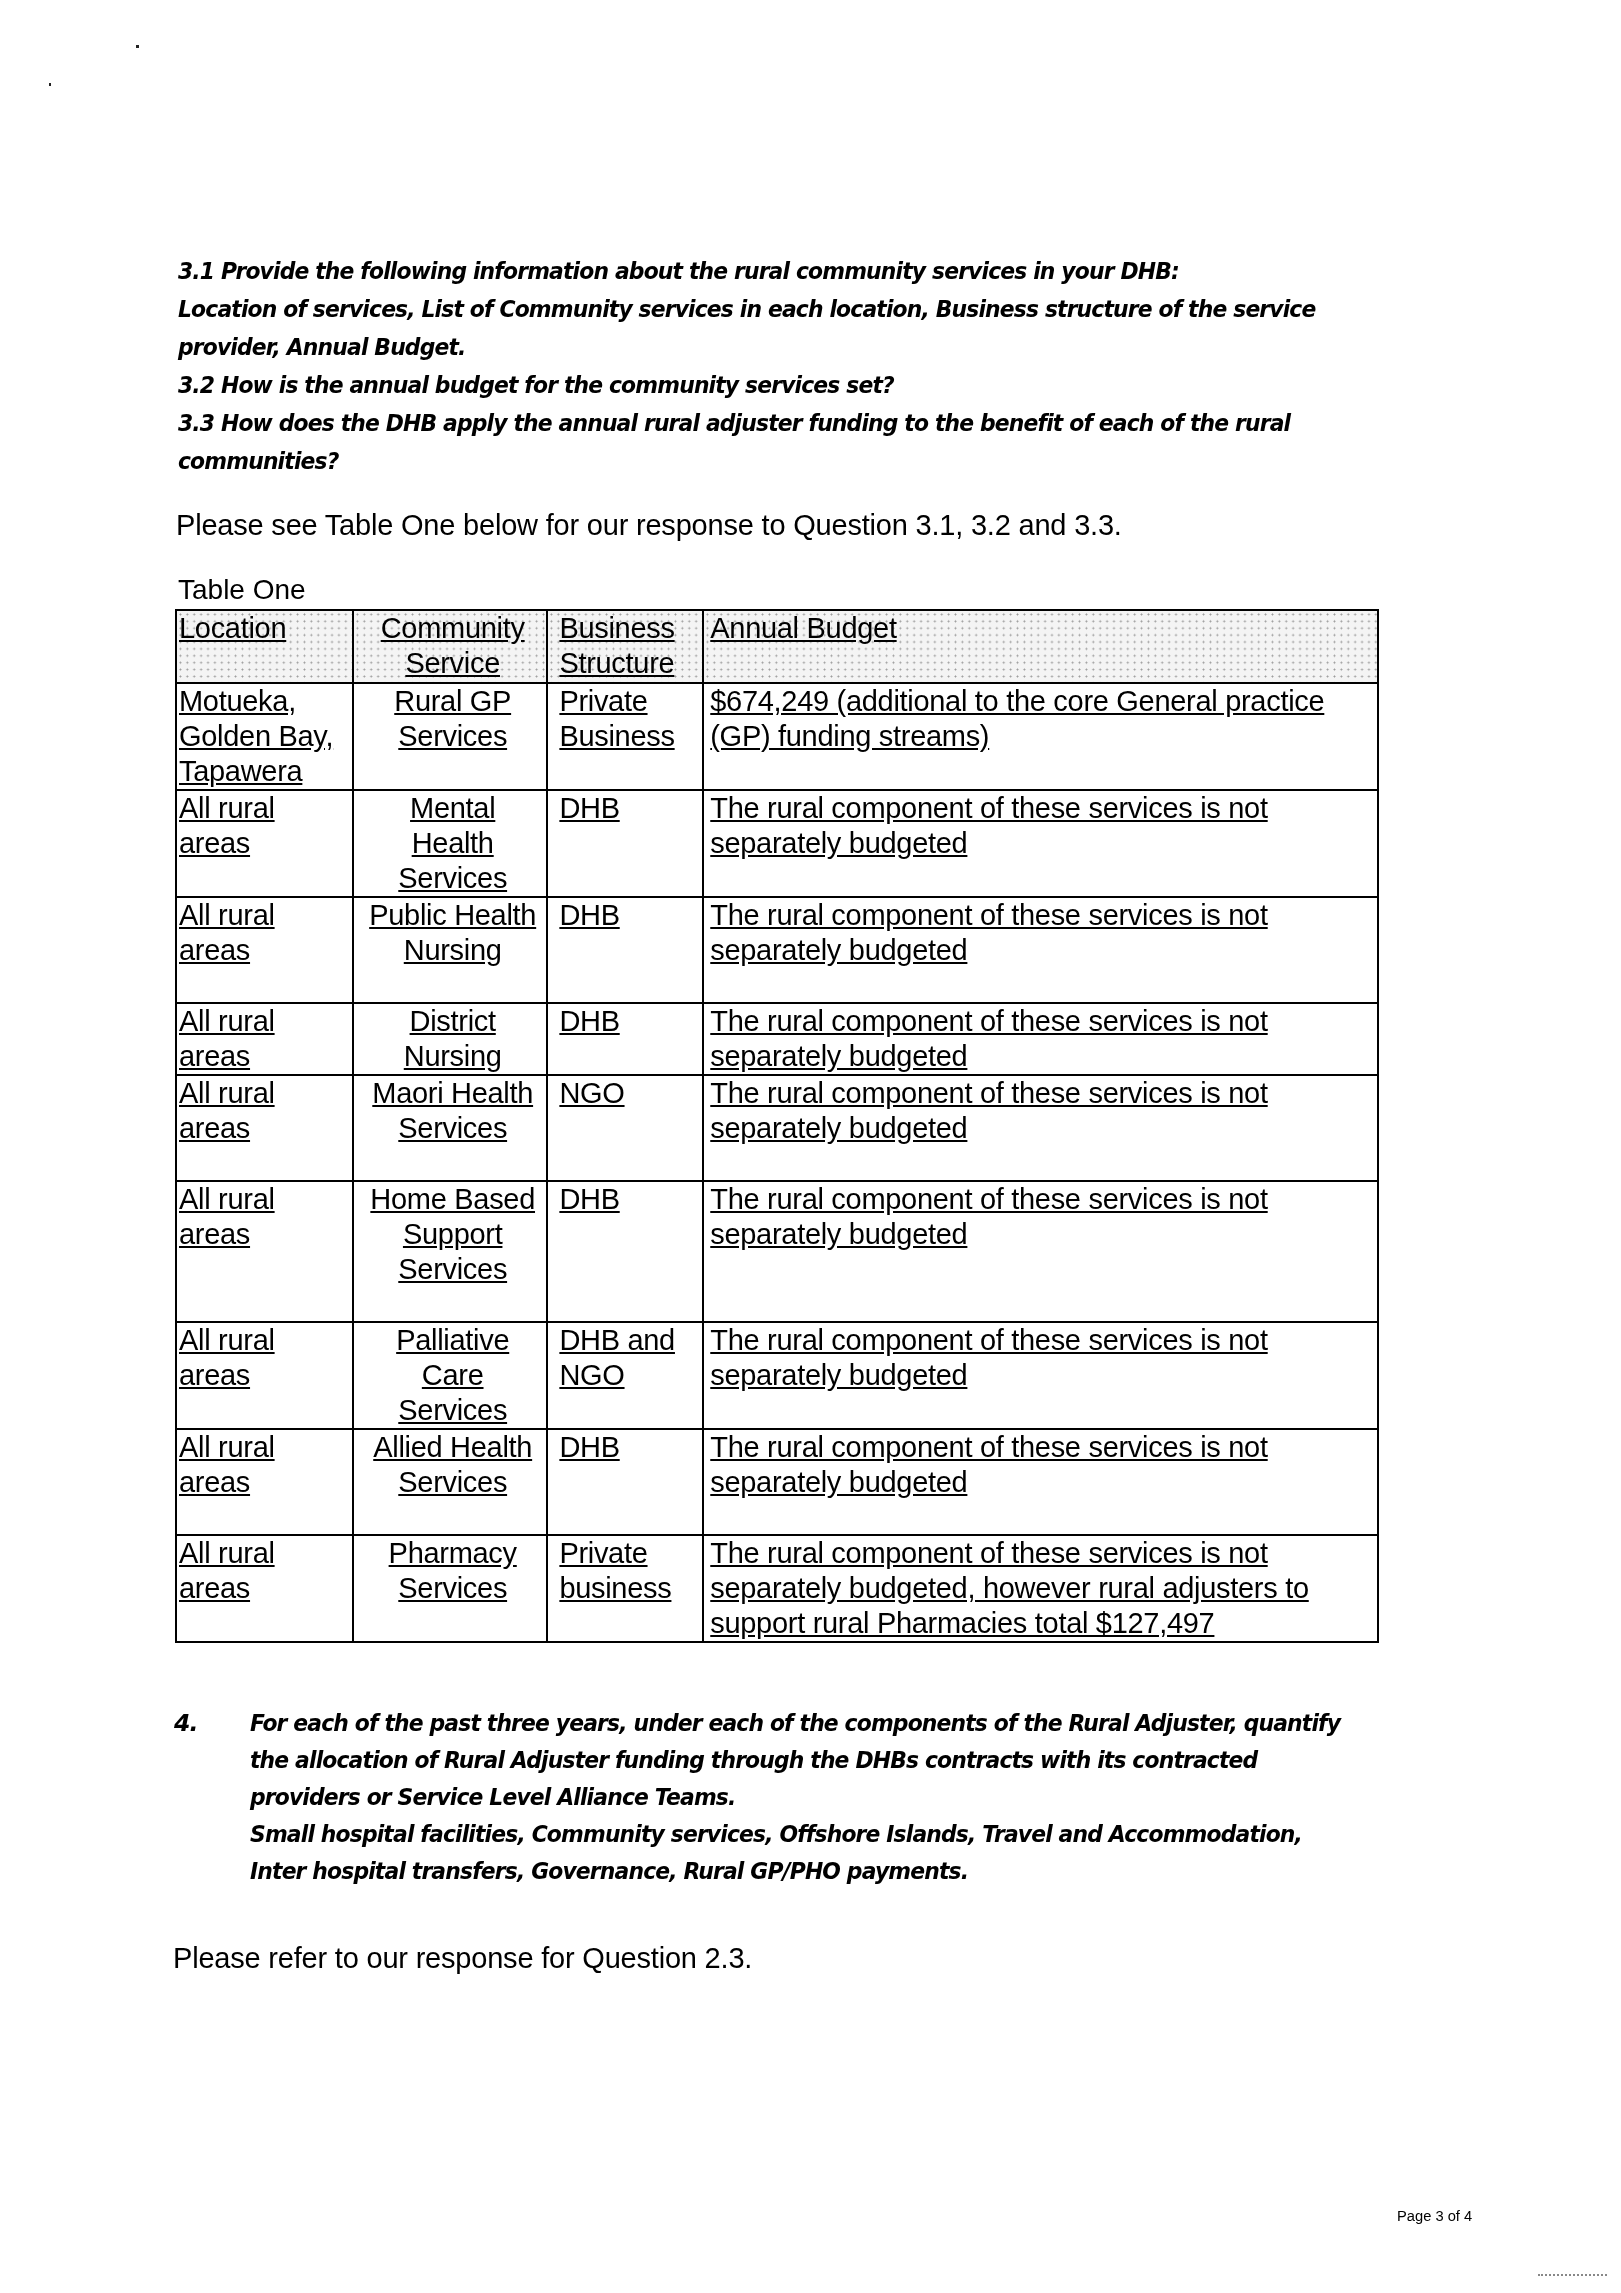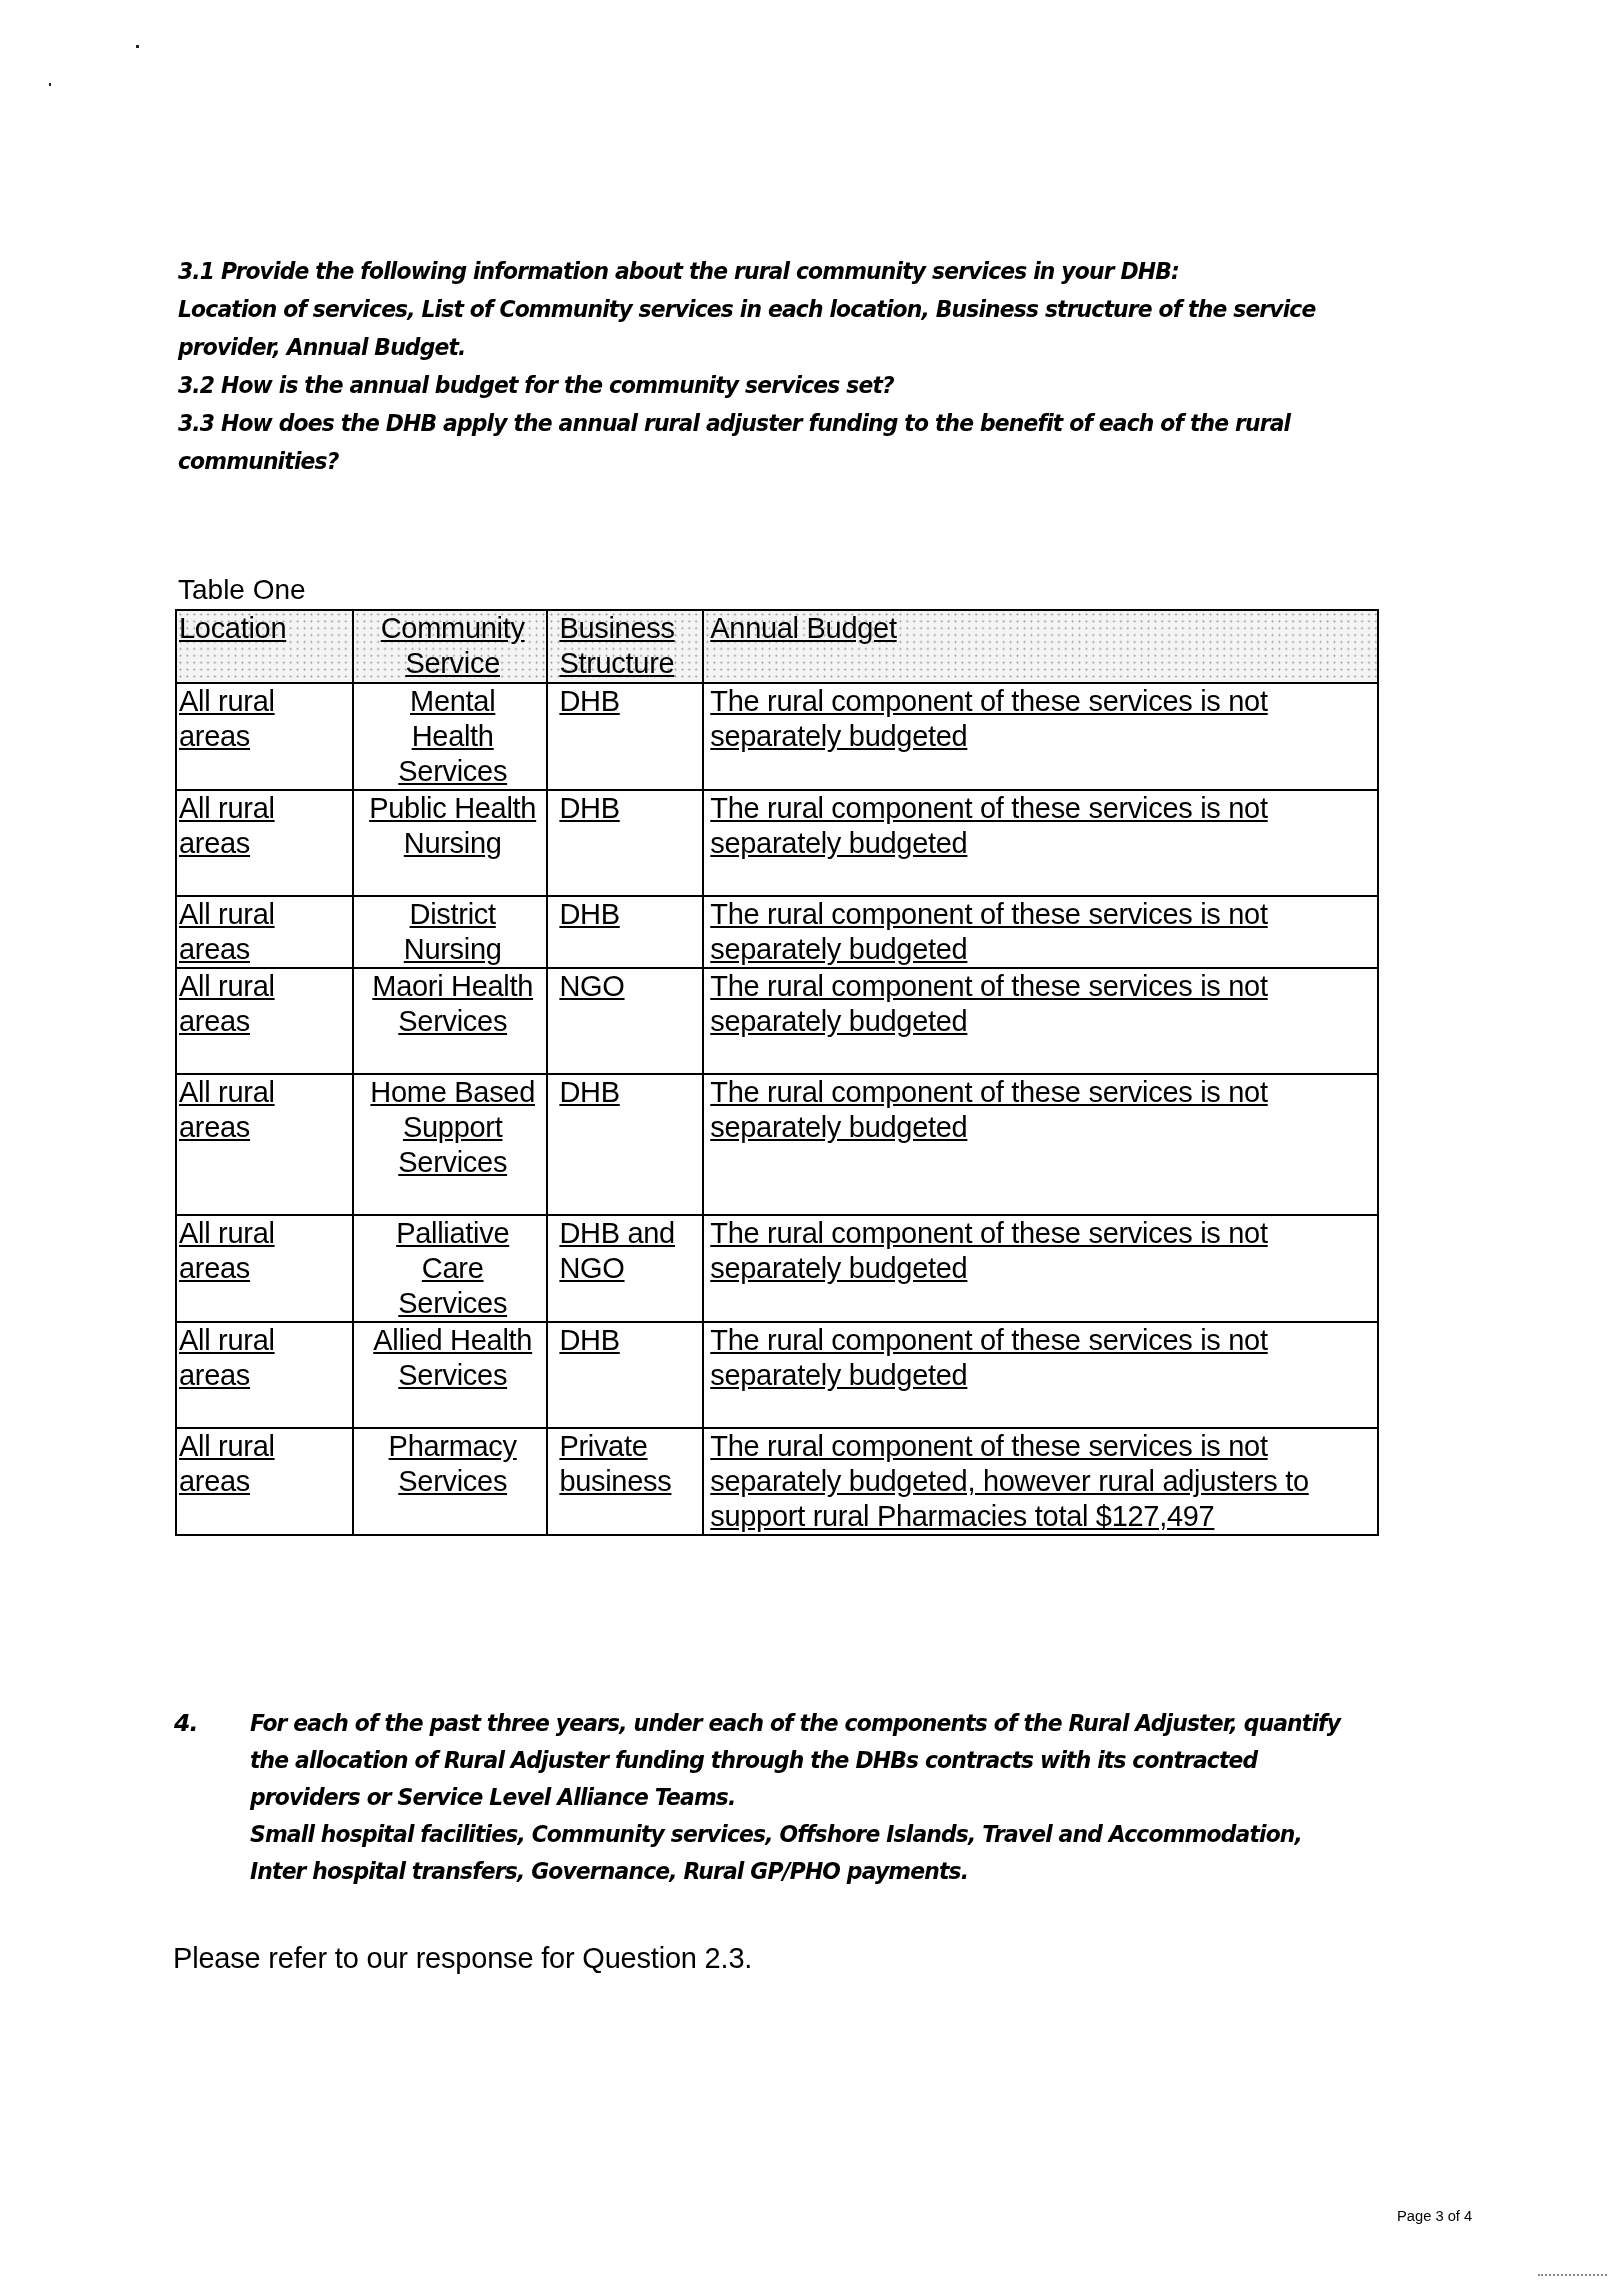--- a/index.html
+++ b/index.html
@@ -83,33 +83,40 @@
 
   <div class="q-block">
     <p>3.1 Provide the following information about the rural community services in your DHB:</p>
     <p>Location of services, List of Community services in each location, Business structure of the service</p>
     <p>provider, Annual Budget.</p>
     <p>3.2 How is the annual budget for the community services set?</p>
     <p>3.3 How does the DHB apply the annual rural adjuster funding to the benefit of each of the rural</p>
     <p>communities?</p>
   </div>
 
+  <div class="body-text" style="left:174px;top:508px;">Please see Table One below for our response to Question 3.1, 3.2 and 3.3.</div>
 
   <div class="table-title">Table One</div>
 
   <table class="t1">
     <thead>
       <tr>
         <th class="c1">Location</th>
         <th class="c2">Community Service</th>
         <th class="c3">Business Structure</th>
         <th class="c4">Annual Budget</th>
       </tr>
     </thead>
     <tbody>
+      <tr style="height:106px;">
+        <td class="c1">Motueka, Golden Bay, Tapawera</td>
+        <td class="c2">Rural GP Services</td>
+        <td class="c3">Private Business</td>
+        <td class="c4">$674,249 (additional to the core General practice (GP) funding streams)</td>
+      </tr>
       <tr style="height:106px;">
         <td class="c1">All rural areas</td>
         <td class="c2">Mental Health Services</td>
         <td class="c3">DHB</td>
         <td class="c4">The rural component of these services is not separately budgeted</td>
       </tr>
       <tr style="height:106px;">
         <td class="c1">All rural areas</td>
         <td class="c2">Public Health Nursing</td>
         <td class="c3">DHB</td>

